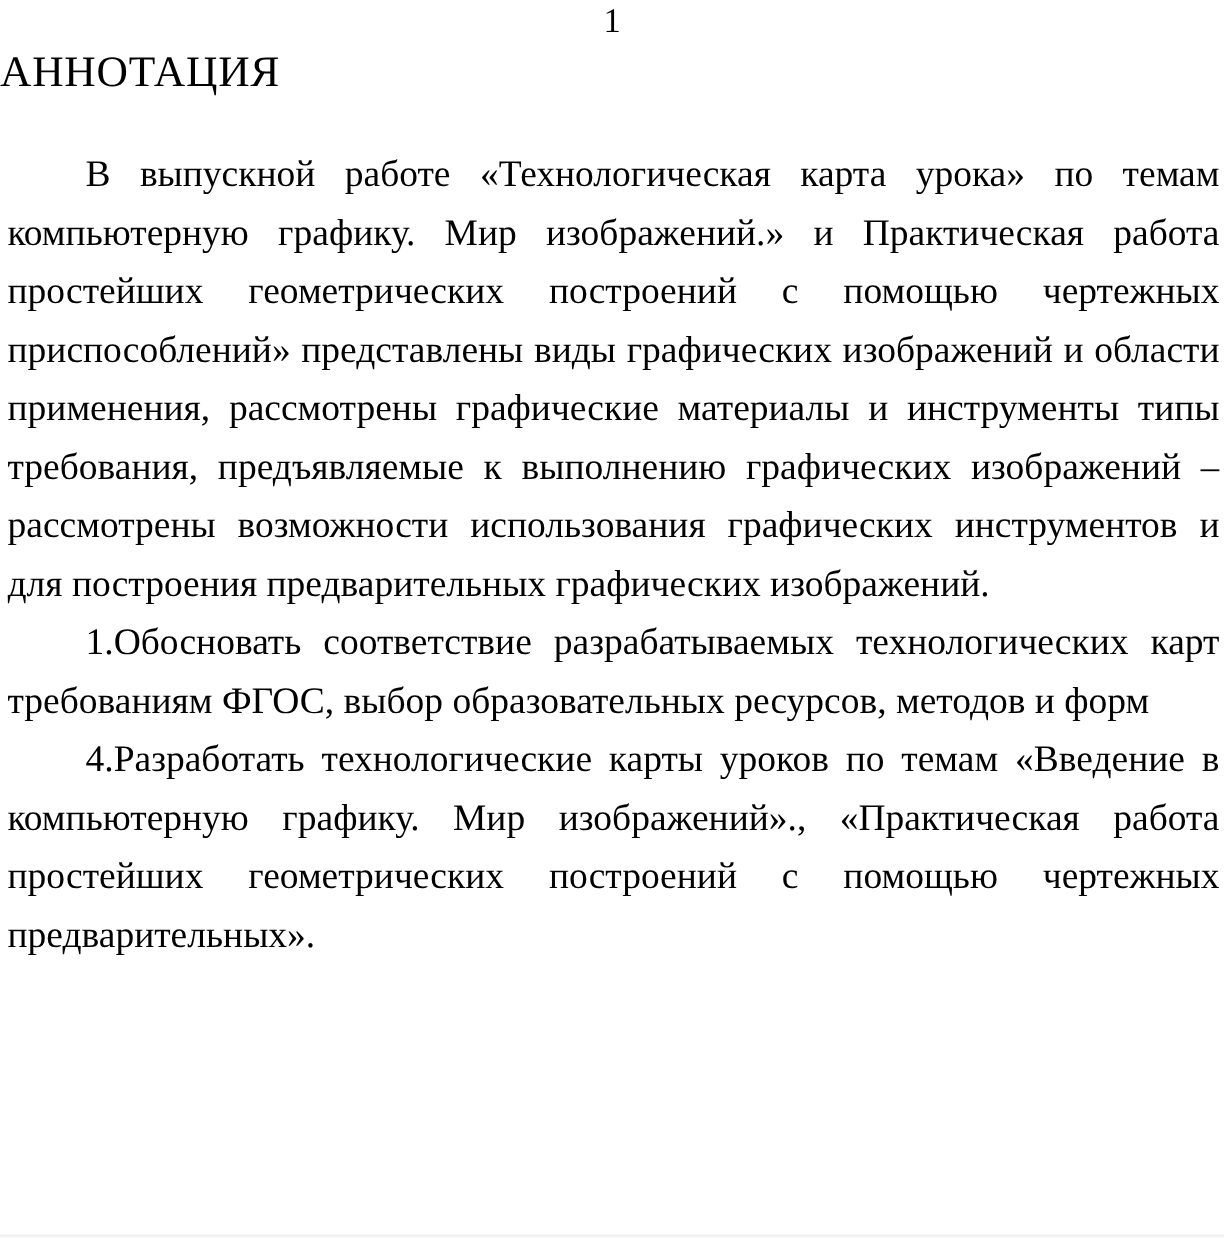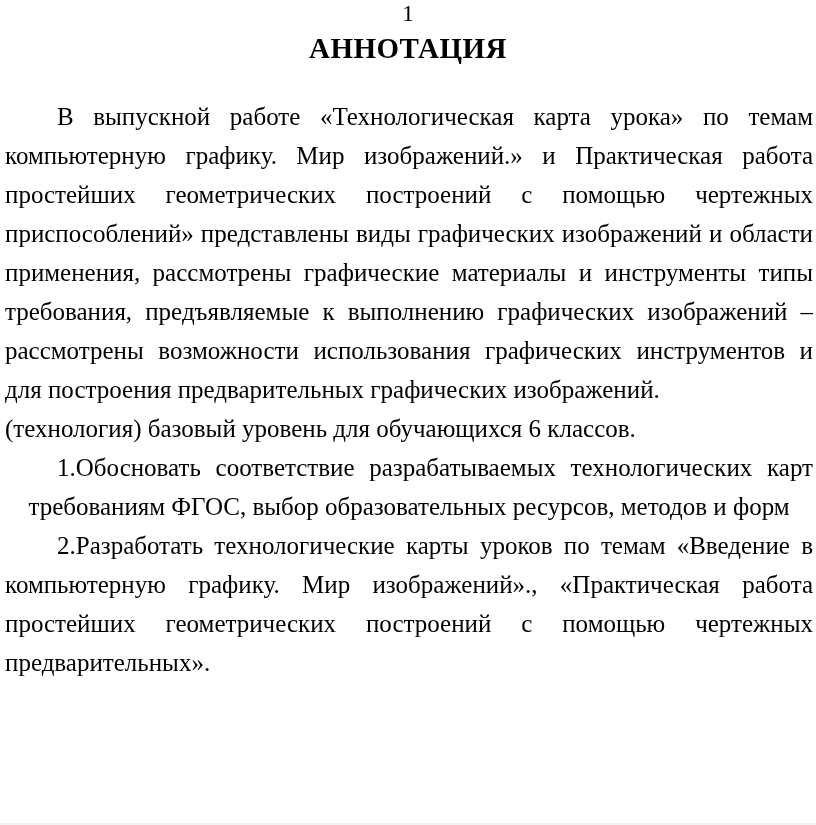--- a/index.html
+++ b/index.html
@@ -19,24 +19,23 @@
     border-bottom: 2px solid #f2f2f2;
   }
   .page-number {
     padding-top: 1px;
     text-align: center;
     font-size: 23px;
     line-height: 26px;
   }
   .doc-title {
     margin: 4px 0 0 0;
-    text-align: center;
     font-size: 29px;
     line-height: 34px;
-    font-weight: bold;
+    font-weight: normal;
     letter-spacing: 0.5px;
   }
   .doc-body {
     margin: 32px 3px 0 5px; 
     font-size: 25px;
   }
   .para {
     margin: 0;
     padding: 0;
   }
@@ -45,21 +44,21 @@
     line-height: 39px;
     overflow: hidden;
     text-align: justify;
     text-align-last: justify;
     white-space: normal;
   }
   .line.first {
     text-indent: 52px; 
   }
   .line.last {
-    text-align: center;
+    text-align: left;
     text-align-last: left;
   }
 </style>
 </head>
 <body>
 
 <div class="page">
   <div class="page-number">1</div>
   <h1 class="doc-title">АННОТАЦИЯ</h1>
   <div class="doc-body" id="doc-body">
@@ -67,26 +66,25 @@
         <div class="line first">В выпускной работе «Технологическая карта урока» по темам «Введение в</div>
         <div class="line">компьютерную графику. Мир изображений.» и Практическая работа «Выполнение</div>
         <div class="line">простейших геометрических построений с помощью чертежных инструментов и</div>
         <div class="line">приспособлений» представлены виды графических изображений и области их</div>
         <div class="line">применения, рассмотрены графические материалы и инструменты типы линий и</div>
         <div class="line">требования, предъявляемые к выполнению графических изображений – эскиза,</div>
         <div class="line">рассмотрены возможности использования графических инструментов и материалов</div>
         <div class="line last">для построения предварительных графических изображений.</div>
       </div>
       <div class="para">
-        <div class="line last">(технология) базовый уровень для обучающихся 6 классов.</div>
       </div>
       <div class="para">
         <div class="line first">1.Обосновать соответствие разрабатываемых технологических карт уроков</div>
         <div class="line last">требованиям ФГОС, выбор образовательных ресурсов, методов и форм обучения;</div>
       </div>
       <div class="para">
-        <div class="line first">2.Разработать технологические карты уроков по темам «Введение в</div>
+        <div class="line first">4.Разработать технологические карты уроков по темам «Введение в</div>
         <div class="line">компьютерную графику. Мир изображений»., «Практическая работа «Выполнение</div>
         <div class="line">простейших геометрических построений с помощью чертежных инструментов и</div>
         <div class="line last">предварительных».</div>
       </div>
     </div>
 </div>
 
 </body></html>

